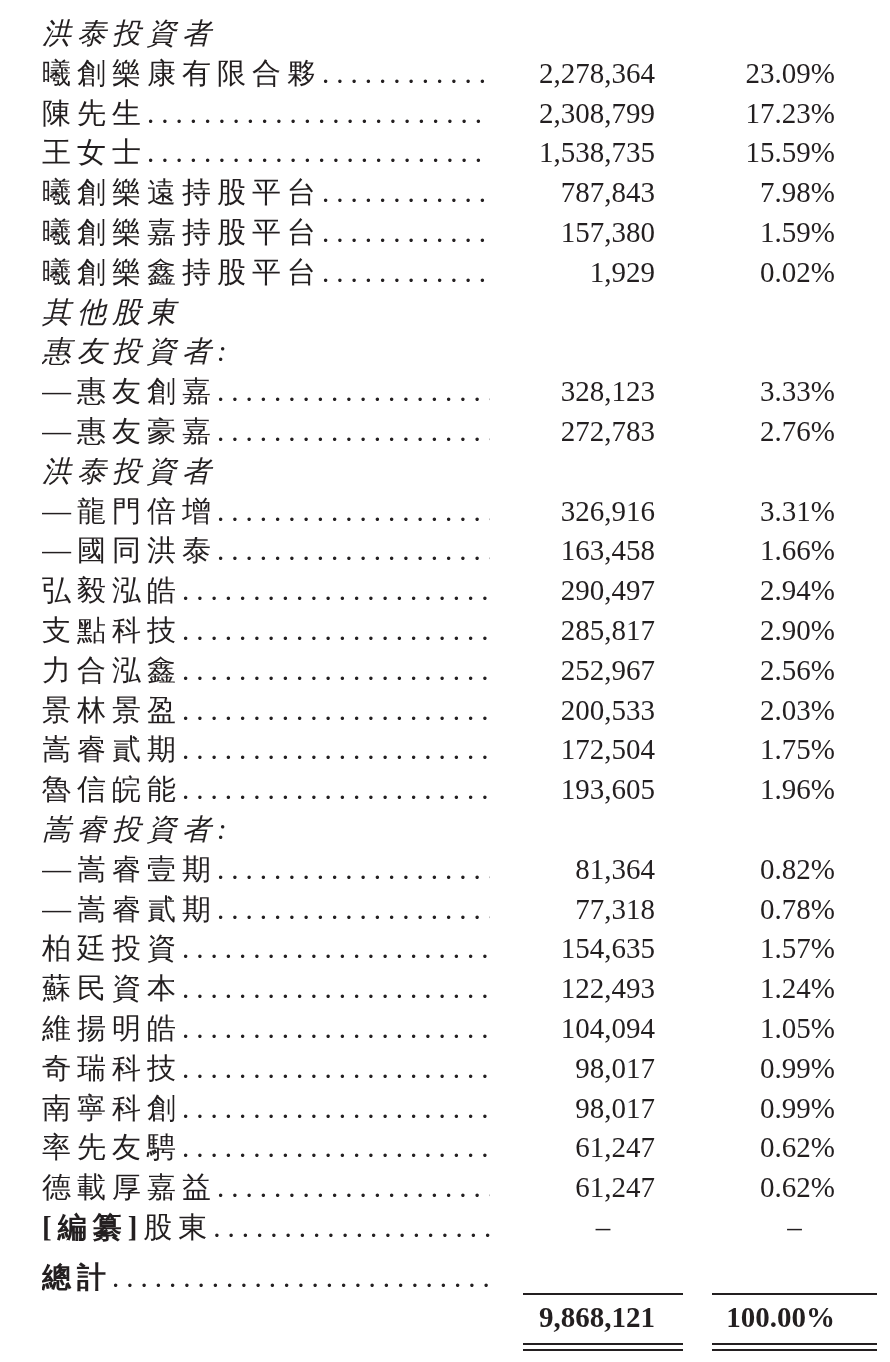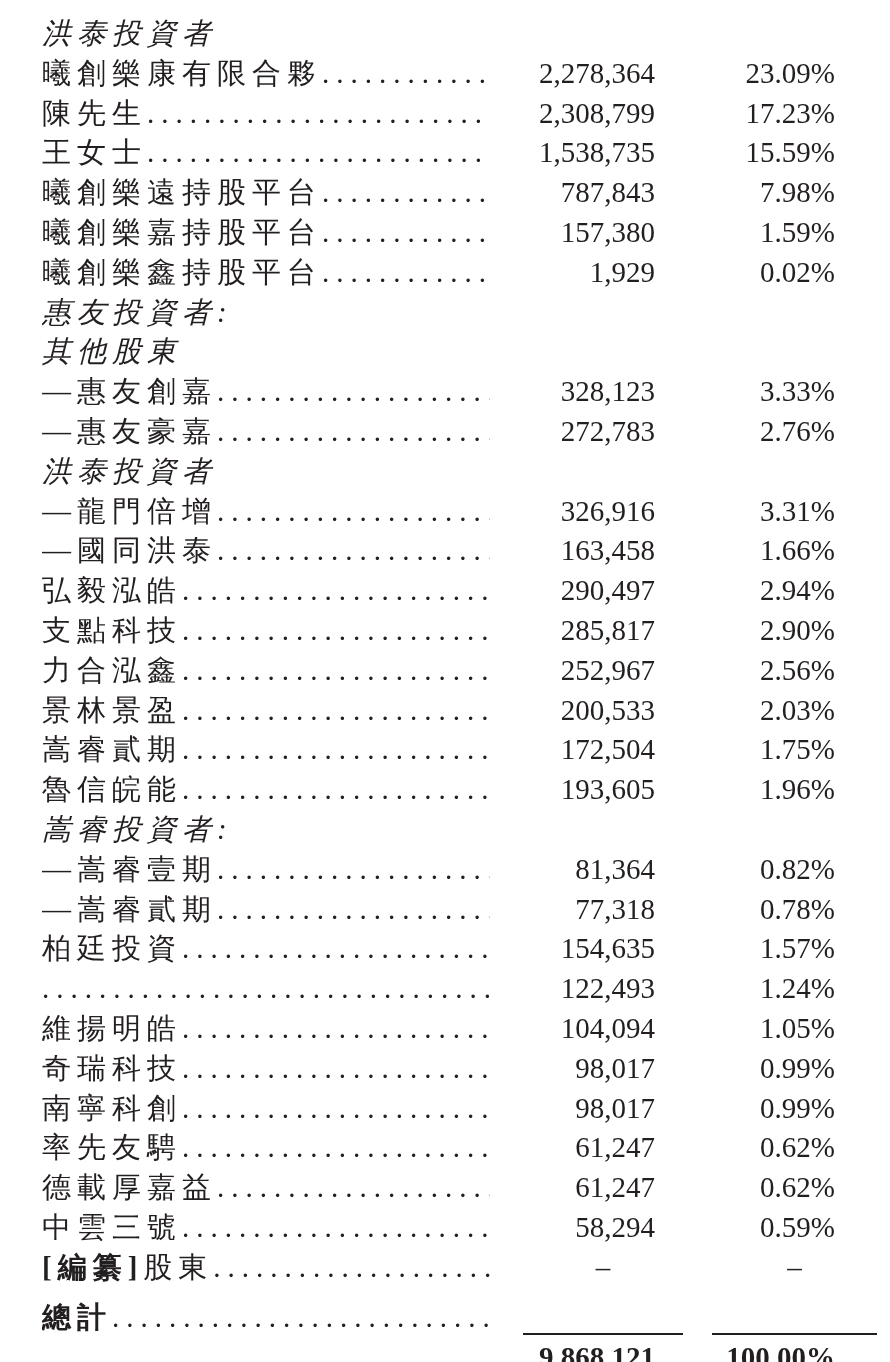--- a/index.html
+++ b/index.html
@@ -167,26 +167,26 @@
       <div class="row">
         <div class="cell-name">
           <span class="nm">曦創樂鑫持股平台</span>
           <span class="dots"></span>
         </div>
         <div class="cell-shares">1,929</div>
         <div class="cell-pct">0.02%</div>
       </div>
       <div class="row section-row">
         <div class="cell-name">
+          <span class="nm">其他股東</span>
+        </div>
+      </div>
+      <div class="row section-row">
+        <div class="cell-name">
           <span class="nm">惠友投資者:</span>
-        </div>
-      </div>
-      <div class="row section-row">
-        <div class="cell-name">
-          <span class="nm">其他股東</span>
         </div>
       </div>
       <div class="row">
         <div class="cell-name">
           <span class="nm">—惠友創嘉</span>
           <span class="dots"></span>
         </div>
         <div class="cell-shares">328,123</div>
         <div class="cell-pct">3.33%</div>
       </div>
@@ -291,20 +291,21 @@
       <div class="row">
         <div class="cell-name">
           <span class="nm">柏廷投資</span>
           <span class="dots"></span>
         </div>
         <div class="cell-shares">154,635</div>
         <div class="cell-pct">1.57%</div>
       </div>
       <div class="row">
         <div class="cell-name">
+          <span class="nm">蘇民資本</span>
           <span class="dots"></span>
         </div>
         <div class="cell-shares">122,493</div>
         <div class="cell-pct">1.24%</div>
       </div>
       <div class="row">
         <div class="cell-name">
           <span class="nm">維揚明皓</span>
           <span class="dots"></span>
         </div>
@@ -335,28 +336,20 @@
         <div class="cell-shares">61,247</div>
         <div class="cell-pct">0.62%</div>
       </div>
       <div class="row">
         <div class="cell-name">
           <span class="nm">德載厚嘉益</span>
           <span class="dots"></span>
         </div>
         <div class="cell-shares">61,247</div>
         <div class="cell-pct">0.62%</div>
-      </div>
-      <div class="row">
-        <div class="cell-name">
-          <span class="nm">中雲三號</span>
-          <span class="dots"></span>
-        </div>
-        <div class="cell-shares">58,294</div>
-        <div class="cell-pct">0.59%</div>
       </div>
       <div class="row placeholder-row">
         <div class="cell-name">
           <span class="nm"><span class="bold">[編纂]</span>股東</span>
           <span class="dots"></span>
         </div>
         <div class="cell-shares">–</div>
         <div class="cell-pct">–</div>
       </div>
     </div>

